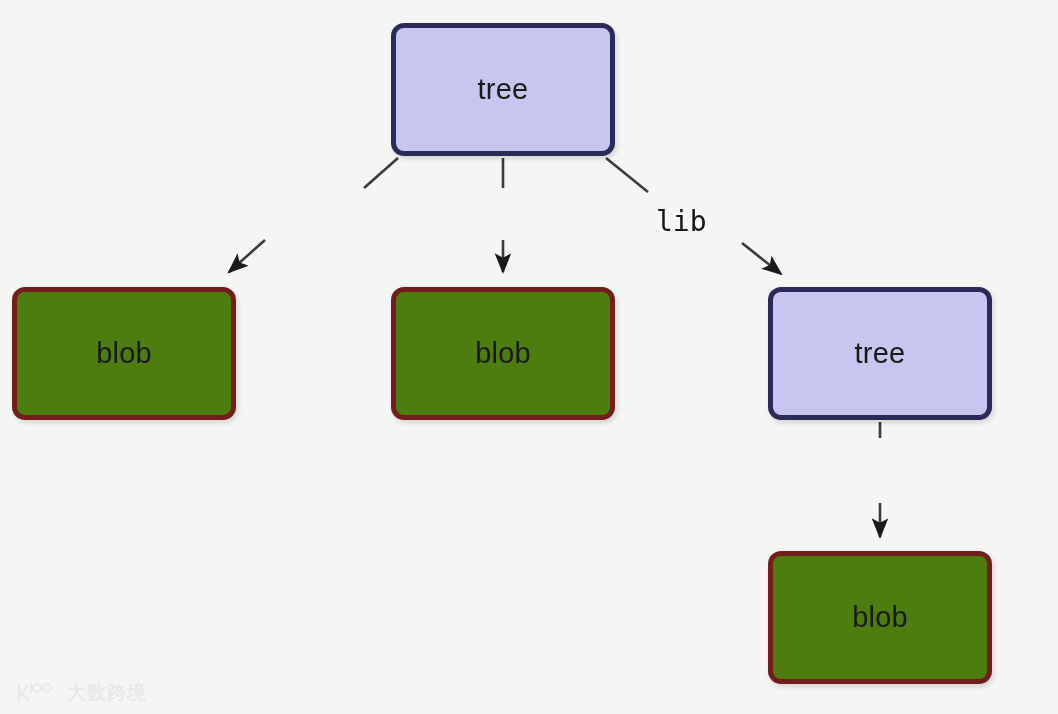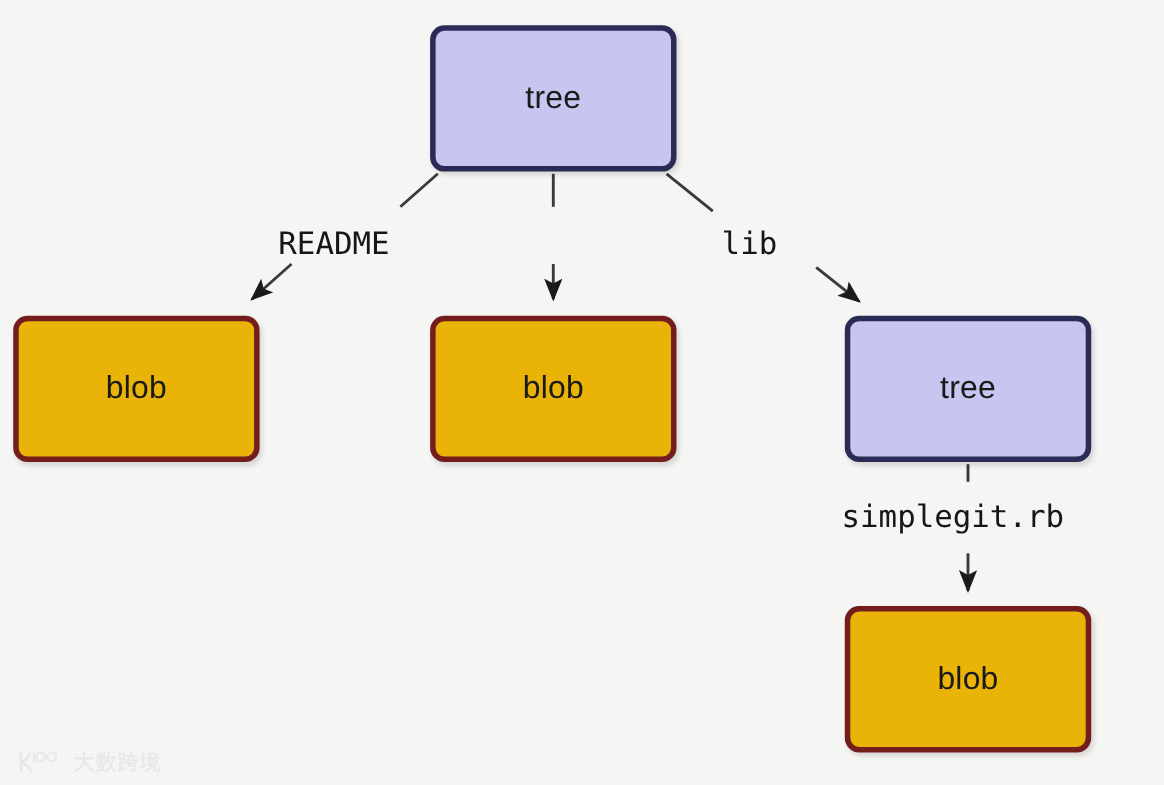--- a/index.html
+++ b/index.html
@@ -39,21 +39,21 @@
     font-size: 29px;
     color: #1a1a1a;
     letter-spacing: 0.2px;
     box-shadow: 2px 3px 5px rgba(0,0,0,0.13);
   }
   .node-tree {
     background: #c6c6f0;
     border: 5px solid #2b2b58;
   }
   .node-blob {
-    background: #eab308;
+    background: #4d7c0f;
     border: 5px solid #741d1d;
   }
   .edge-label {
     position: absolute;
     font-family: "DejaVu Sans Mono", "Liberation Mono", monospace;
     font-size: 28px;
     color: #161616;
     white-space: nowrap;
     letter-spacing: 0px;
   }
@@ -125,26 +125,24 @@
   </div>
 
   <div class="node node-tree" style="left:768px; top:287px; width:224px; height:133px;">
     <span>tree</span>
   </div>
 
   <div class="node node-blob" style="left:768px; top:551px; width:224px; height:133px;">
     <span>blob</span>
   </div>
 
-  <div class="edge-label" style="left:253px; top:205px;">README</div>
 
 
   <div class="edge-label" style="left:656px; top:205px;">lib</div>
 
-  <div class="edge-label" style="left:765px; top:453px;">simplegit.rb</div>
 
   <div class="watermark">
     <svg class="wm-logo" viewBox="0 0 44 24" xmlns="http://www.w3.org/2000/svg">
       <path d="M5,4 L5,20 M5,13 C9,13 12,16 14,20 M5,12 C9,11 12,8 13,4" stroke="#dcdcdc" stroke-width="2.4" fill="none" stroke-linecap="round"></path>
       <circle cx="23" cy="7" r="4" stroke="#dcdcdc" stroke-width="2" fill="none"></circle>
       <circle cx="33" cy="7" r="4" stroke="#dcdcdc" stroke-width="2" fill="none"></circle>
       <path d="M17,3 L17,11" stroke="#dcdcdc" stroke-width="2" stroke-linecap="round"></path>
     </svg>
     <span class="wm-text">大数跨境</span>
   </div>

